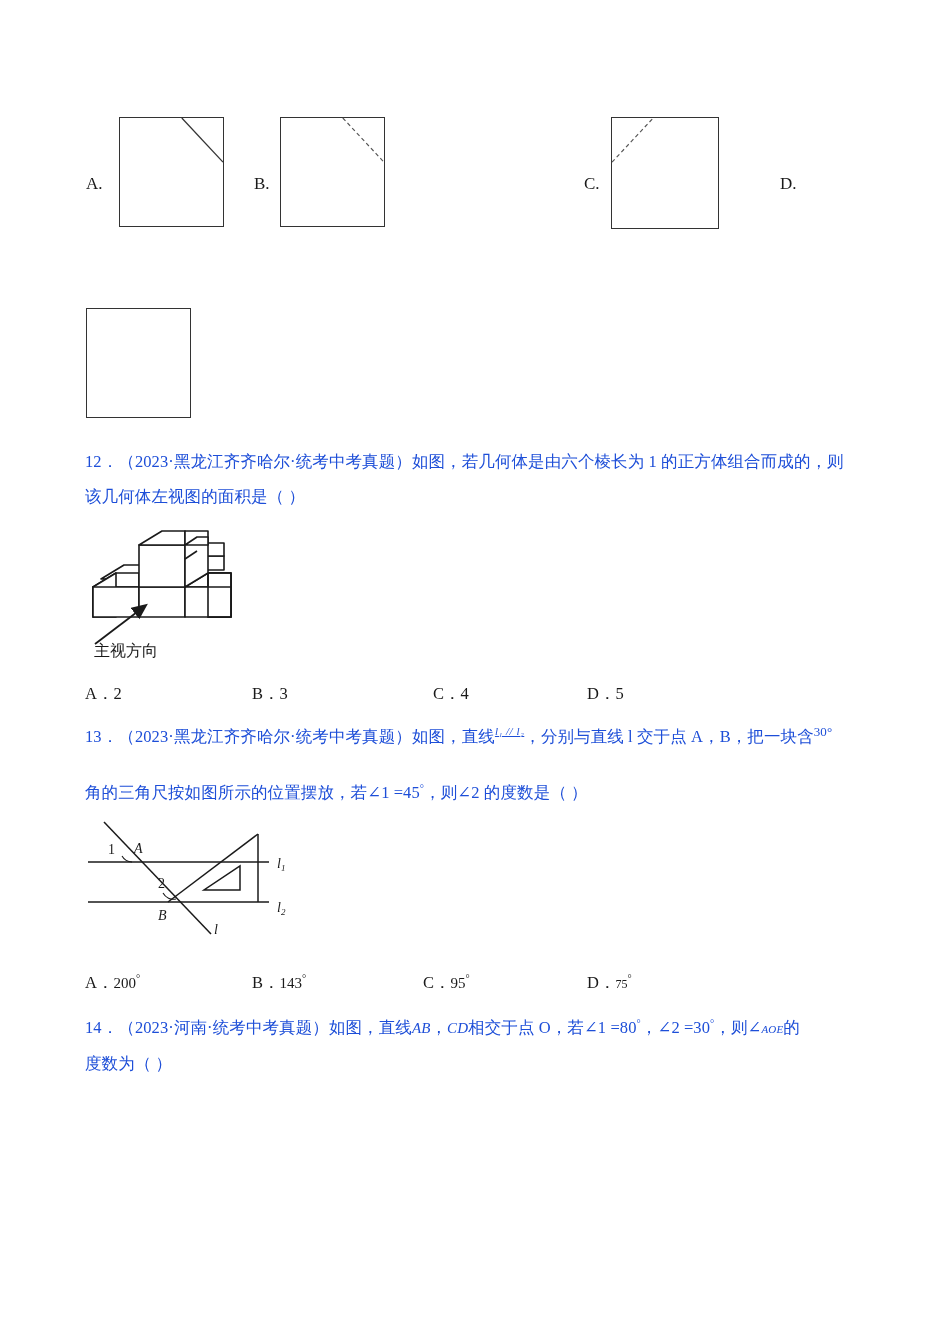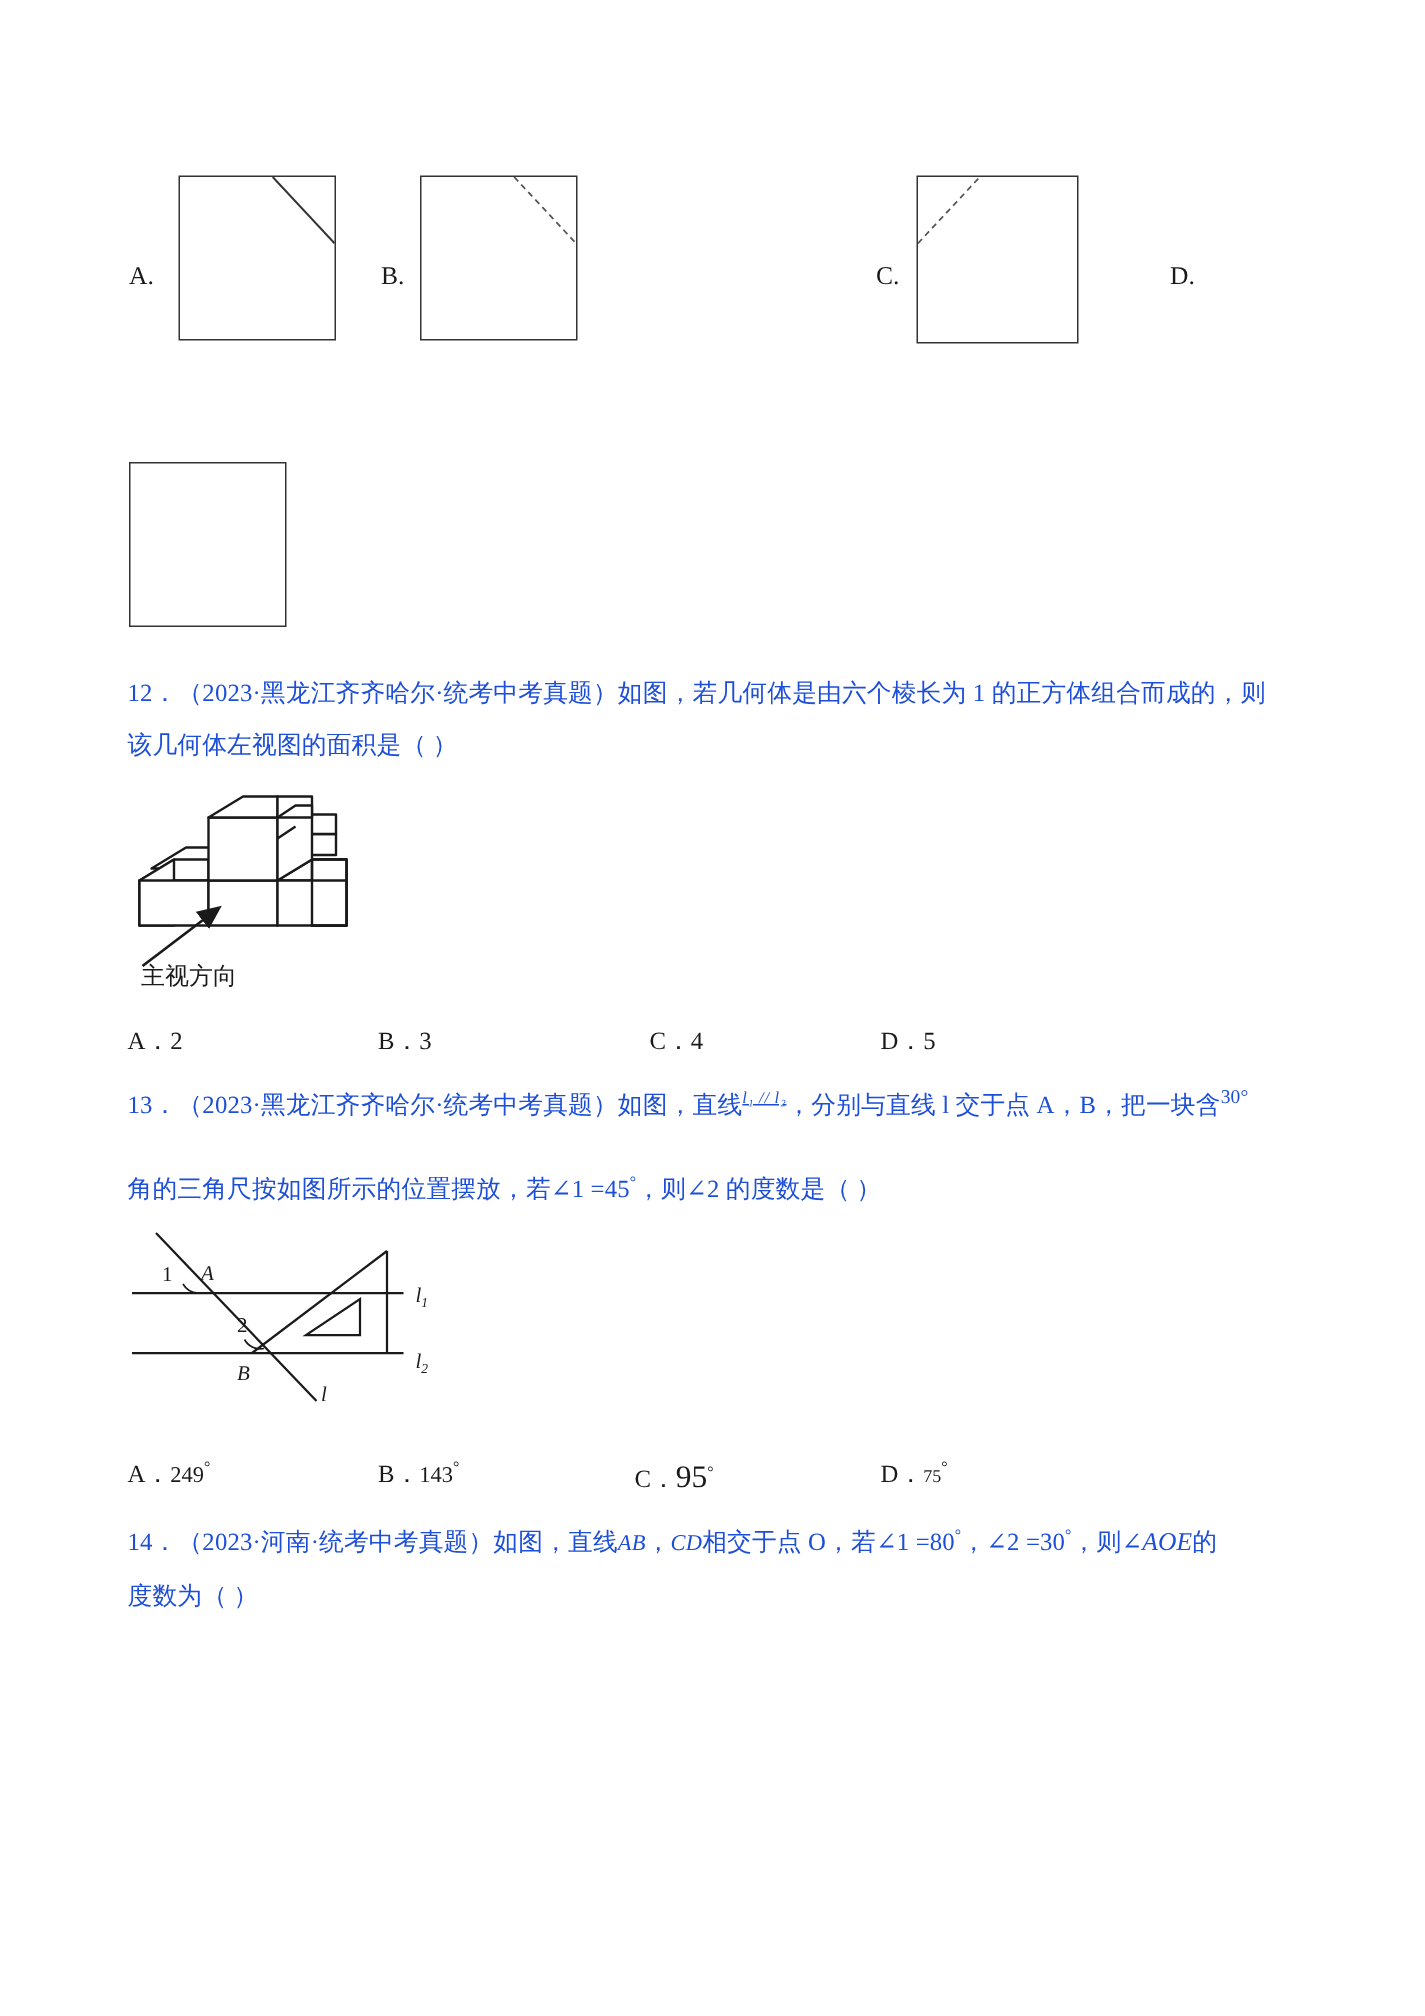--- a/index.html
+++ b/index.html
@@ -226,33 +226,33 @@
         <text x="72" y="98" font-style="italic">B</text>
         <text x="191" y="46" font-style="italic">l<tspan font-size="9" dy="3">1</tspan></text>
         <text x="191" y="90" font-style="italic">l<tspan font-size="9" dy="3">2</tspan></text>
         <text x="128" y="112" font-style="italic">l</text>
       </g>
     </svg>
   </div>
 
   <div class="opts" style="left:85px; top:972px; width:780px;">
     <span class="opt" style="left:0px; top:0px;">
-      <span>A．</span><span style="font-size:15px;">249</span><span class="deg">°</span>
+      <span>A．</span><span style="font-size:15px;">200</span><span class="deg">°</span>
     </span>
     <span class="opt" style="left:167px; top:0px;">
       <span>B．</span><span style="font-size:15px;">143</span><span class="deg">°</span>
     </span>
     <span class="opt" style="left:338px; top:0px;">
-      <span>C．</span><span style="font-size:21px;">95</span><span class="deg">°</span>
+      <span>C．</span><span style="font-size:15px;">95</span><span class="deg">°</span>
     </span>
     <span class="opt" style="left:502px; top:0px;">
       <span>D．</span><span style="font-size:12px;">75</span><span class="deg">°</span>
     </span>
   </div>
 
   <div class="qline" style="left:85px; top:1018px;">
-    <span>14．</span><span>（2023·河南·统考中考真题）</span><span>如图，直线</span><span class="ital" style="font-size:15px;">AB</span><span>，</span><span class="ital" style="font-size:15px;">CD</span><span>相交于点 O，若∠1 =80</span><span class="deg">°</span><span>，∠2 =30</span><span class="deg">°</span><span>，则∠</span><span class="ital" style="font-size:17px;">AOE</span><span>的</span>
+    <span>14．</span><span>（2023·河南·统考中考真题）</span><span>如图，直线</span><span class="ital" style="font-size:15px;">AB</span><span>，</span><span class="ital" style="font-size:15px;">CD</span><span>相交于点 O，若∠1 =80</span><span class="deg">°</span><span>，∠2 =30</span><span class="deg">°</span><span>，则∠</span><span class="ital" style="font-size:11px;">AOE</span><span>的</span>
   </div>
   <div class="qline" style="left:85px; top:1054px;">
     <span>度数为（                ）</span>
   </div>
 
 </div>
 
 </body></html>

